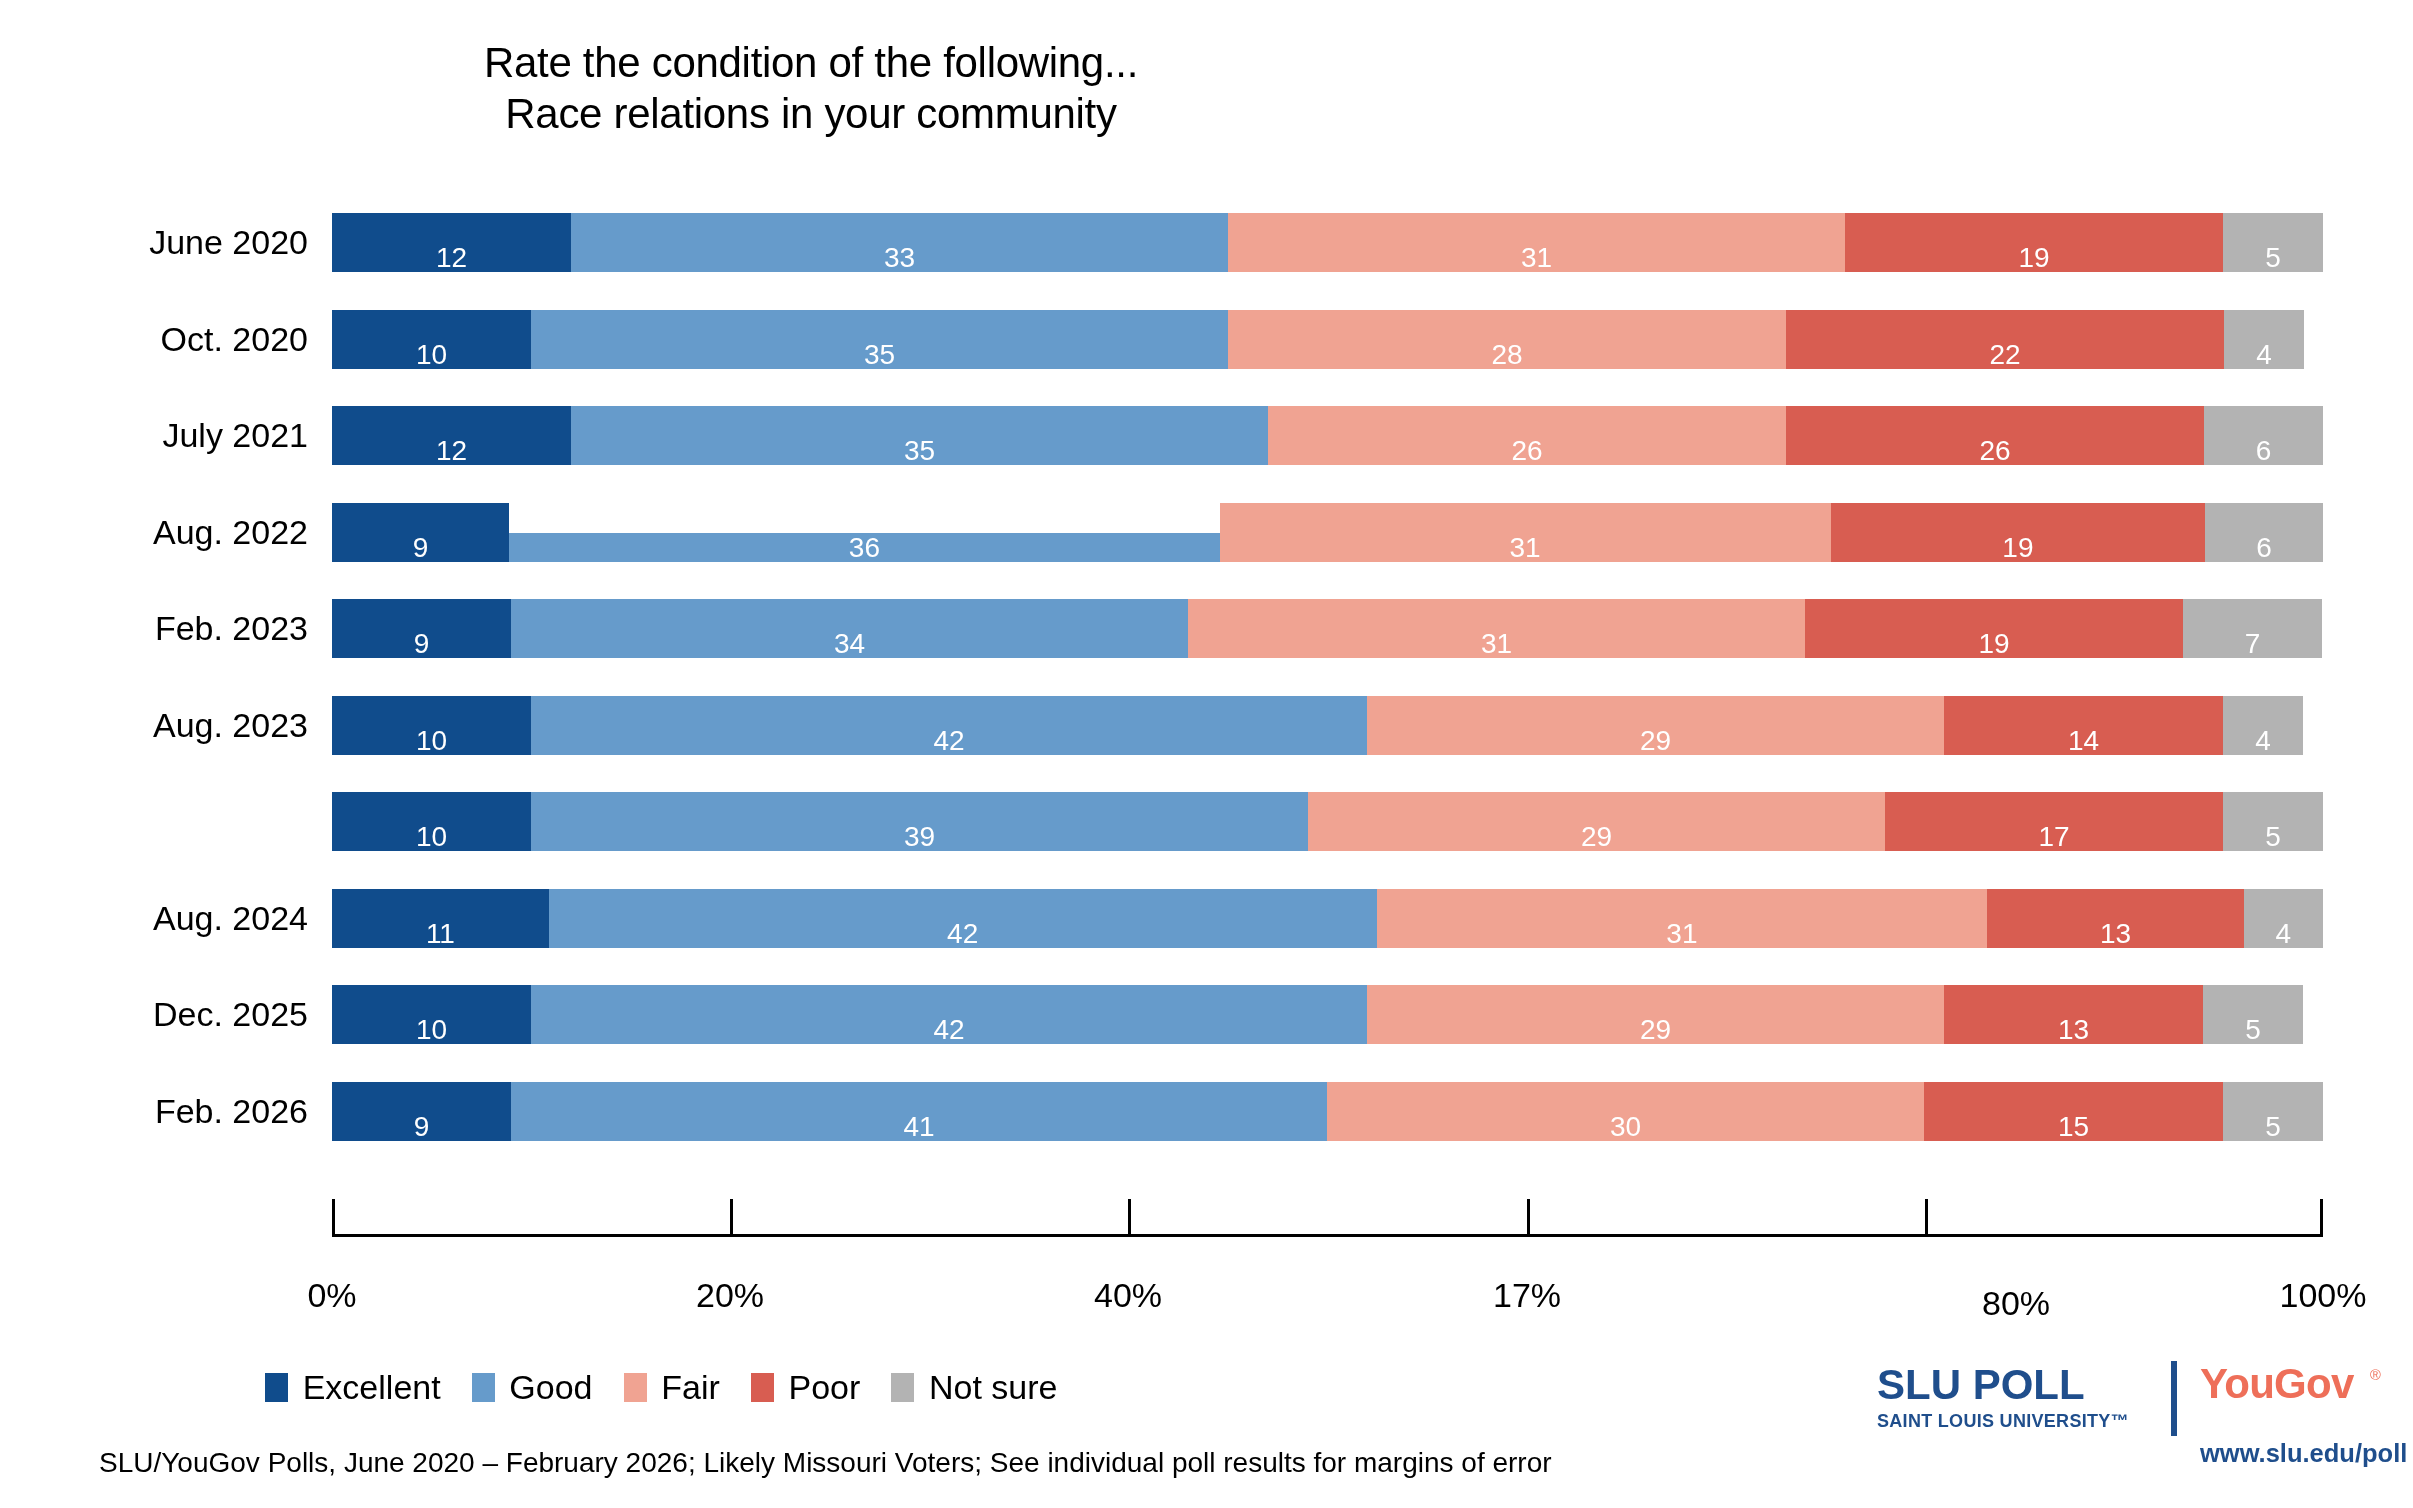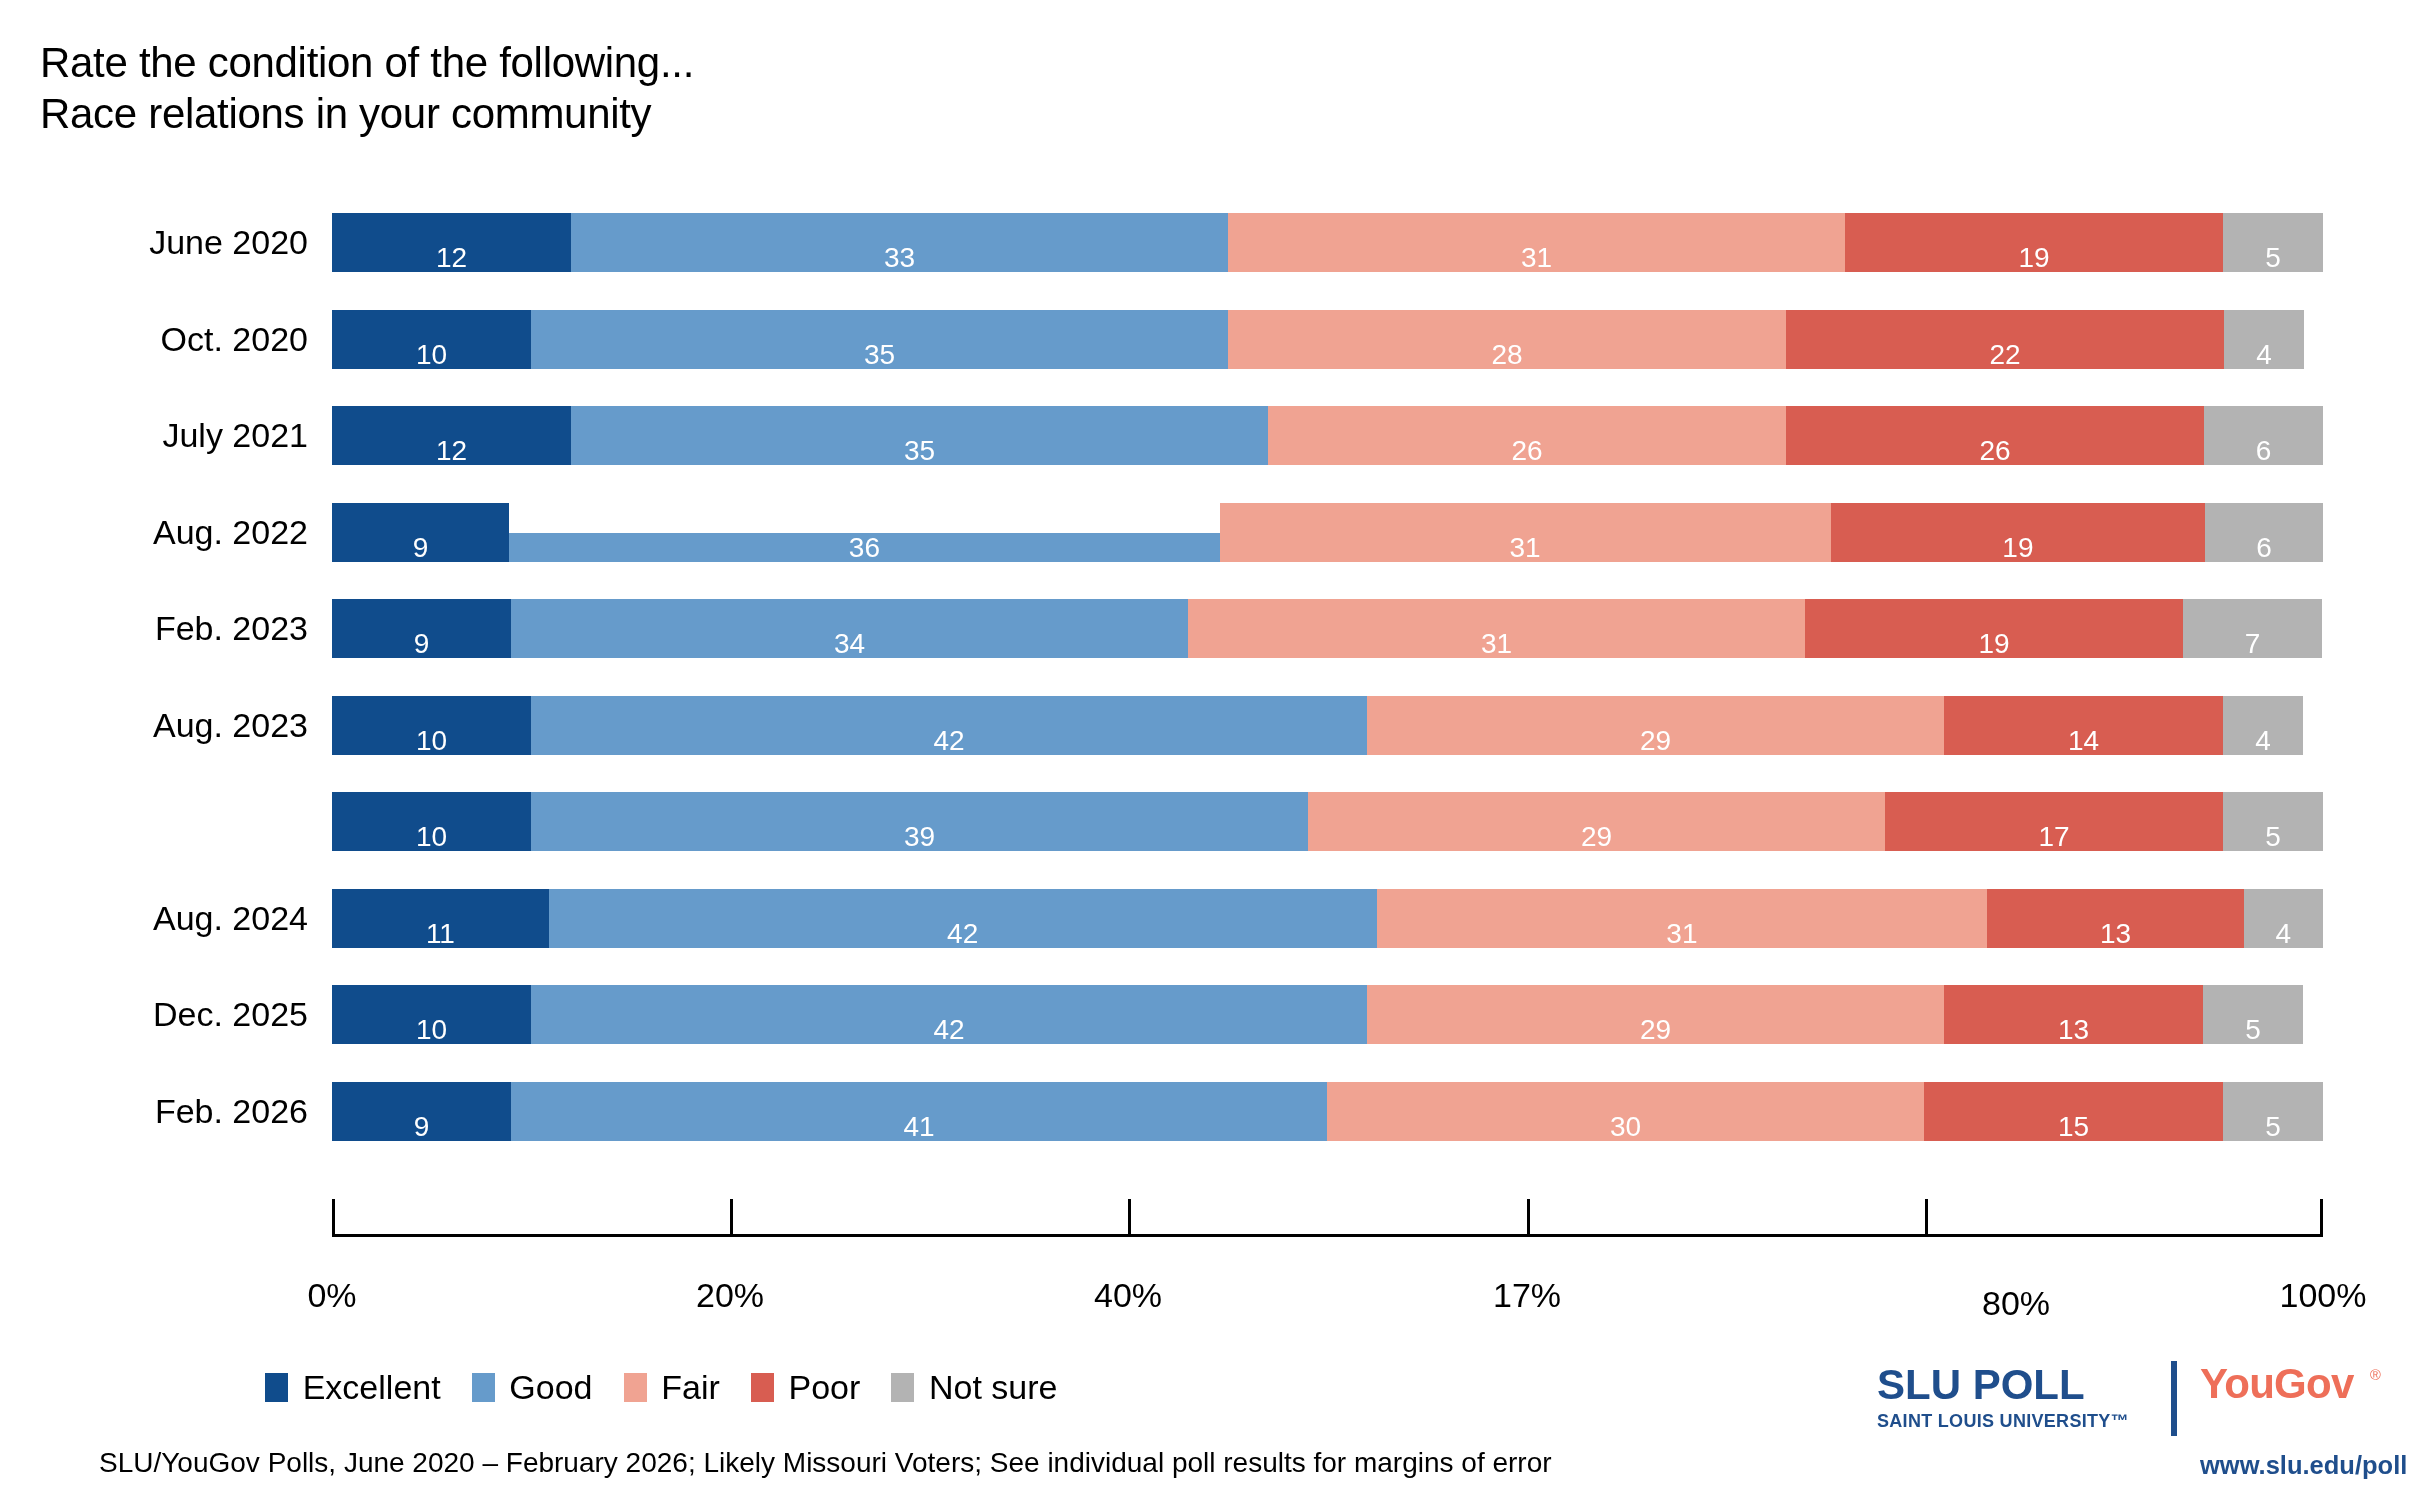--- a/index.html
+++ b/index.html
@@ -12,25 +12,24 @@
     height: 1508px;
     font-family: "Liberation Sans", sans-serif;
     color: #000000;
     position: relative;
     overflow: hidden;
   }
 
   
   #title-block {
     position: absolute;
-    left: 8px;
+    left: 0;
     top: 37px;
     width: 1622px;
-    text-align: left;
-    padding-left: 32px;
+    text-align: center;
   }
   .title-line {
     font-family: "Liberation Sans", sans-serif;
     font-size: 42px;
     font-weight: 400;
     letter-spacing: -0.3px;
     line-height: 1.22;
     color: #000;
     white-space: nowrap;
   }
@@ -211,21 +210,20 @@
     color: #EE6F59;
   }
   #slu-url {
     position: absolute;
     left: 323px;
     top: 75px;
     font-size: 25.5px;
     font-weight: bold;
     color: #1F4E8C;
     white-space: nowrap;
-    margin-top: 12px;
   }
 </style>
 </head>
 <body>
 
 <div id="title-block">
   <div class="title-line">Rate the condition of the following...</div>
   <div class="title-line">Race relations in your community</div>
 </div>
 

